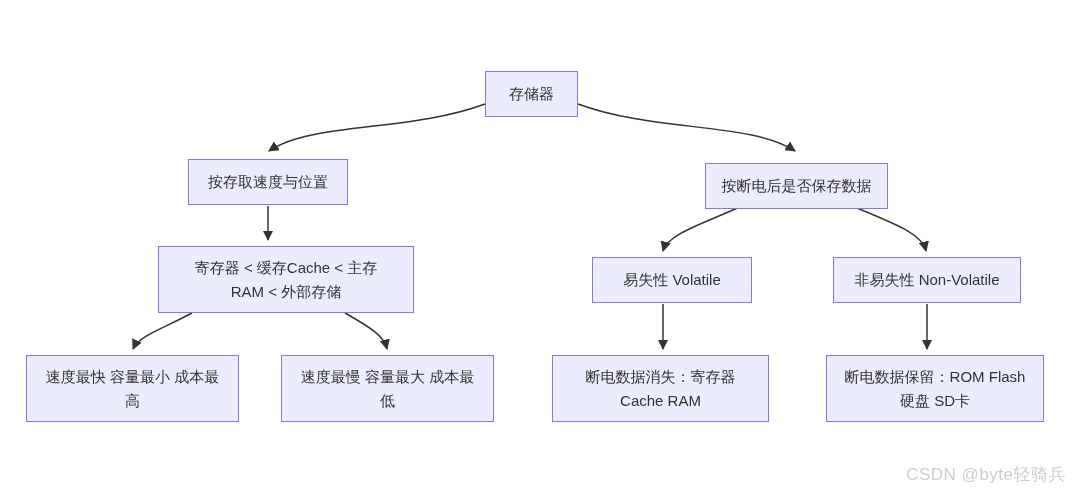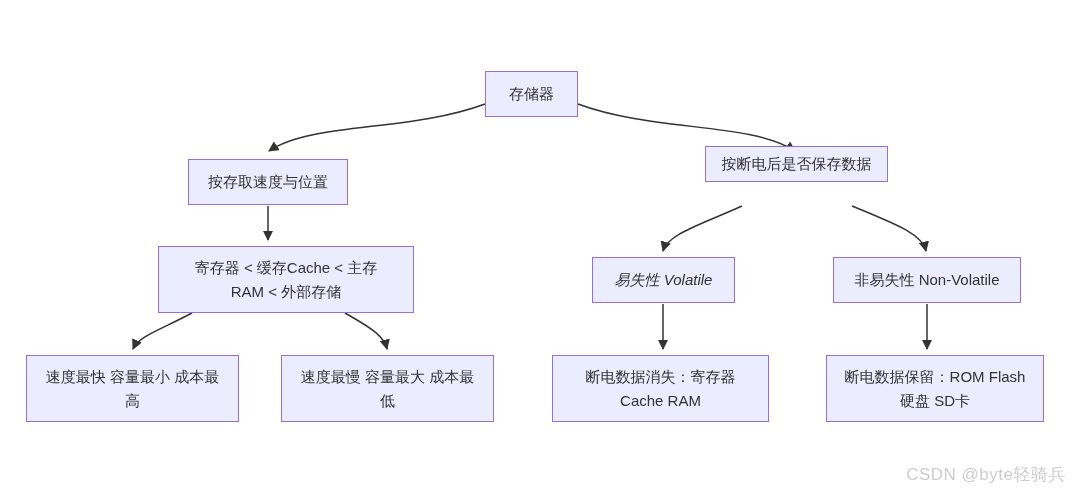--- a/index.html
+++ b/index.html
@@ -68,31 +68,31 @@
   <div class="node" style="left:485px;top:71px;width:93px;height:46px;">
     <div class="line">存储器</div>
     <div class="line"></div>
   </div>
 
   <div class="node" style="left:188px;top:159px;width:160px;height:46px;">
     <div class="line">按存取速度与位置</div>
     <div class="line"></div>
   </div>
 
-  <div class="node" style="left:705px;top:146px;width:183px;height:36px;text-align:center;">
+  <div class="node" style="left:705px;top:163px;width:183px;height:46px;text-align:center;">
     <div class="line">按断电后是否保存数据</div>
     <div class="line"></div>
   </div>
 
   <div class="node" style="left:158px;top:246px;width:256px;height:67px;">
     <div class="line">寄存器 &lt; 缓存Cache &lt; 主存</div>
     <div class="line">RAM &lt; 外部存储</div>
   </div>
 
-  <div class="node" style="left:592px;top:257px;width:143px;height:46px;font-style:italic;">
+  <div class="node" style="left:592px;top:257px;width:160px;height:46px;">
     <div class="line">易失性 Volatile</div>
     <div class="line"></div>
   </div>
 
   <div class="node" style="left:833px;top:257px;width:188px;height:46px;">
     <div class="line">非易失性 Non-Volatile</div>
     <div class="line"></div>
   </div>
 
   <div class="node" style="left:26px;top:355px;width:213px;height:67px;">

